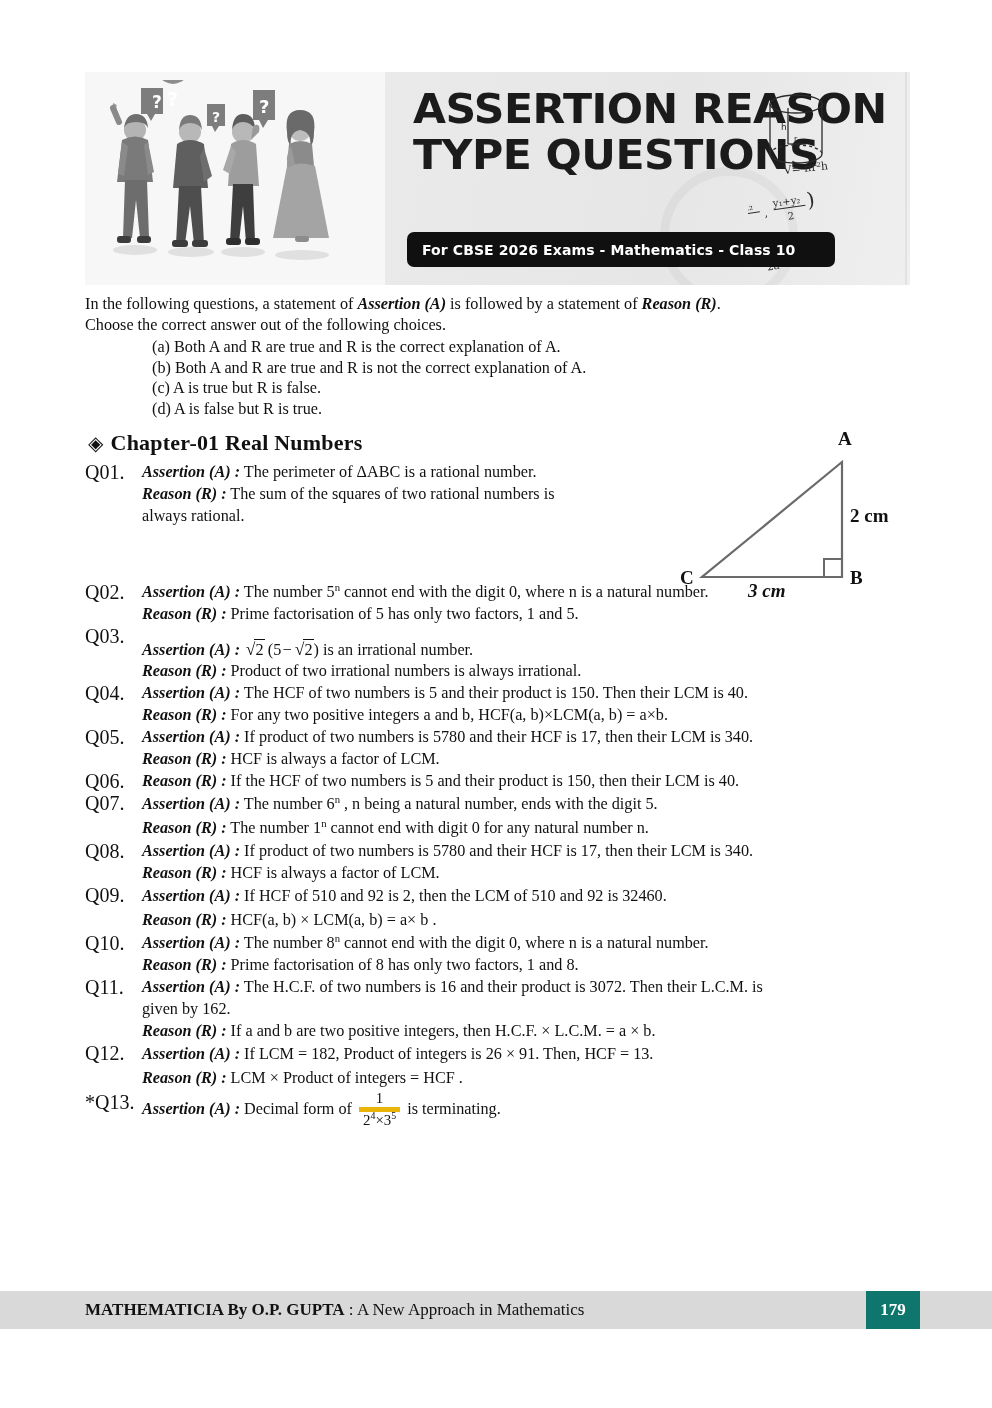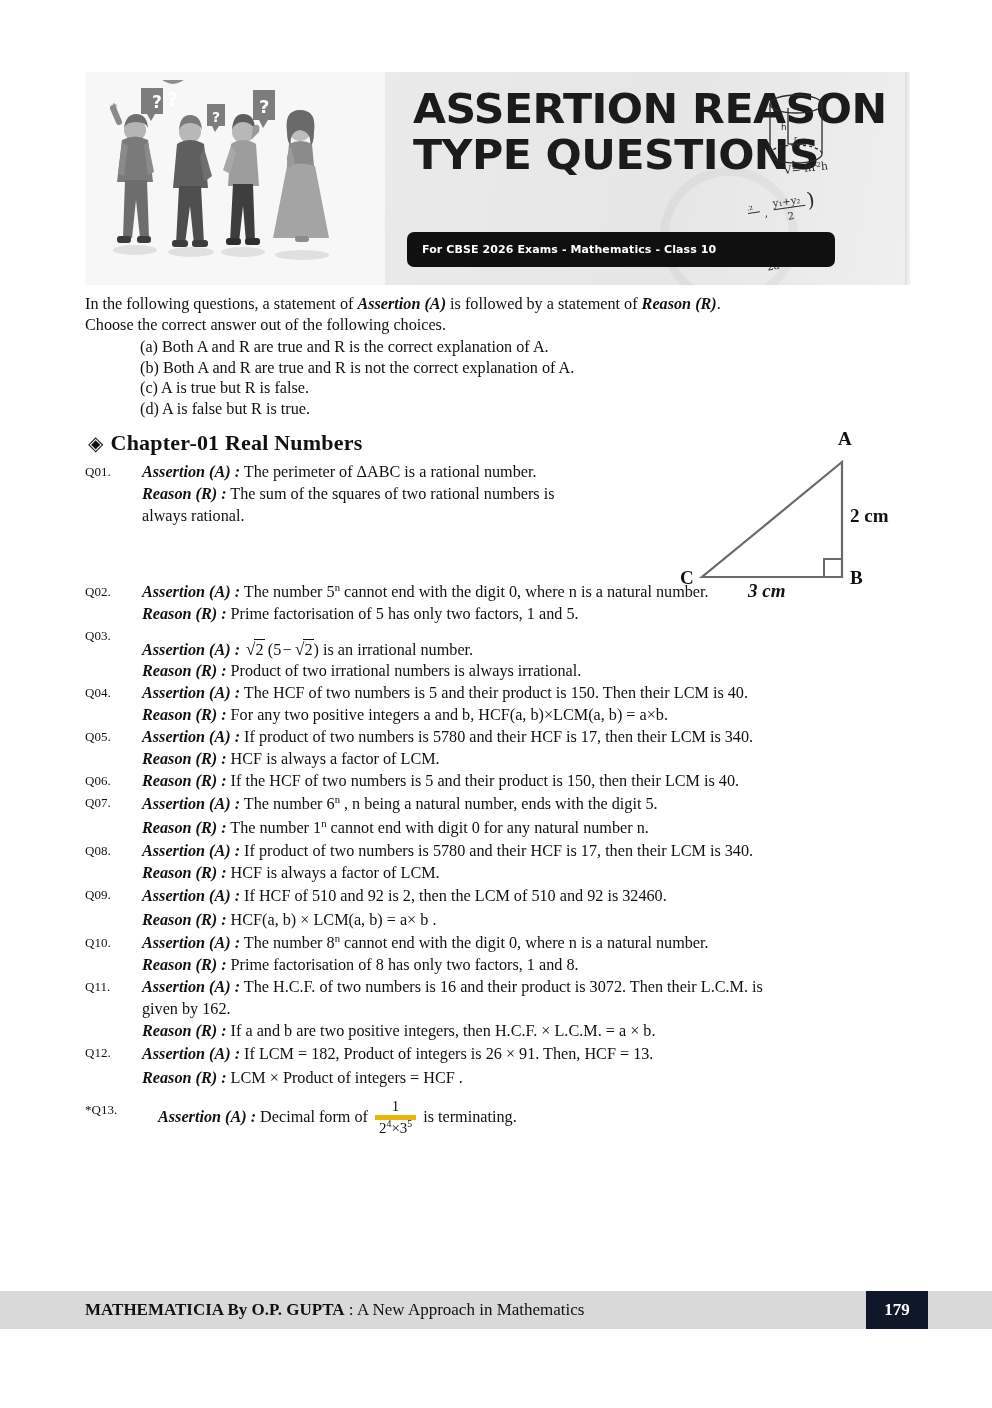--- a/index.html
+++ b/index.html
@@ -76,21 +76,21 @@
     position: absolute;
     left: 407px;
     top: 232px;
     width: 428px;
     height: 35px;
     background: #101010;
     border-radius: 7px;
     color: #ffffff;
     font-family: "DejaVu Sans", sans-serif;
     font-weight: 700;
-    font-size: 11px;
+    font-size: 14px;
     letter-spacing: 0.1px;
     display: flex;
     align-items: center;
     padding-left: 15px;
     box-sizing: border-box;
     z-index: 5;
   }
 
   .banner-math { position: absolute; right: 2px; top: 6px; width: 160px; height: 205px; }
 
@@ -99,21 +99,21 @@
     position: absolute;
     left: 85px;
     top: 294px;
     width: 800px;
     font-size: 16.2px;
     line-height: 21px;
   }
   .intro p { margin: 0; }
   .choices {
     position: absolute;
-    left: 140px;
+    left: 152px;
     top: 337px;
     font-size: 16.2px;
     line-height: 20.5px;
   }
   .choices div { margin: 0; }
 
   .chapter {
     position: absolute;
     left: 88px;
     top: 430px;
@@ -132,21 +132,21 @@
     font-size: 16.2px;
   }
   .q {
     display: flex;
     align-items: flex-start;
     margin-bottom: 0;
   }
   .q-num {
     width: 57px;
     flex: 0 0 57px;
-    font-size: 13px;
+    font-size: 20px;
     line-height: 22px;
     white-space: nowrap;
   }
   .q-body { flex: 1 1 auto; line-height: 22px; }
   .q-line { display: block; }
   b { font-weight: bold; font-style: italic; }
 
   
   sup { font-size: 0.66em; vertical-align: super; line-height: 0; }
   .rad { display: inline-block; position: relative; padding-left: 2px; }
@@ -199,23 +199,23 @@
     top: 1297px;
     font-size: 17px;
     line-height: 26px;
     white-space: nowrap;
   }
   .footer-text .brand { font-weight: bold; }
   .pagebox {
     position: absolute;
     left: 866px;
     top: 1291px;
-    width: 62px;
+    width: 54px;
     height: 38px;
-    background: #0f172a;
+    background: #0f766e;
     color: #ffffff;
     font-weight: bold;
     font-size: 17px;
     display: flex;
     align-items: center;
     justify-content: center;
   }
 </style>
 </head>
 <body>
@@ -454,21 +454,21 @@
   </div>
 
   <div class="q">
     <div class="q-num">Q12.</div>
     <div class="q-body">
       <span class="q-line" style="line-height:24px;"><b>Assertion (A) :</b> <span>If LCM = 182,  Product of integers is  26 × 91.  Then,  HCF = 13.</span></span>
       <span class="q-line" style="line-height:24px;"><b>Reason (R) :</b> <span>LCM × Product of integers = HCF .</span></span>
     </div>
   </div>
 
-  <div class="q" style="margin-top:9px;gap:16px;">
+  <div class="q" style="margin-top:1px;">
     <div class="q-num">*Q13.</div>
     <div class="q-body">
       <span class="q-line" style="line-height:34px;"><b>Assertion (A) :</b> <span>Decimal form of </span><span class="frac"><span class="num">1</span><span class="den"><span>2</span><sup>4</sup><span>×3</span><sup>5</sup></span></span><span> is terminating.</span></span>
     </div>
   </div>
 
 </div>
 
 <div class="footer"></div>
 <div class="footer-text">

